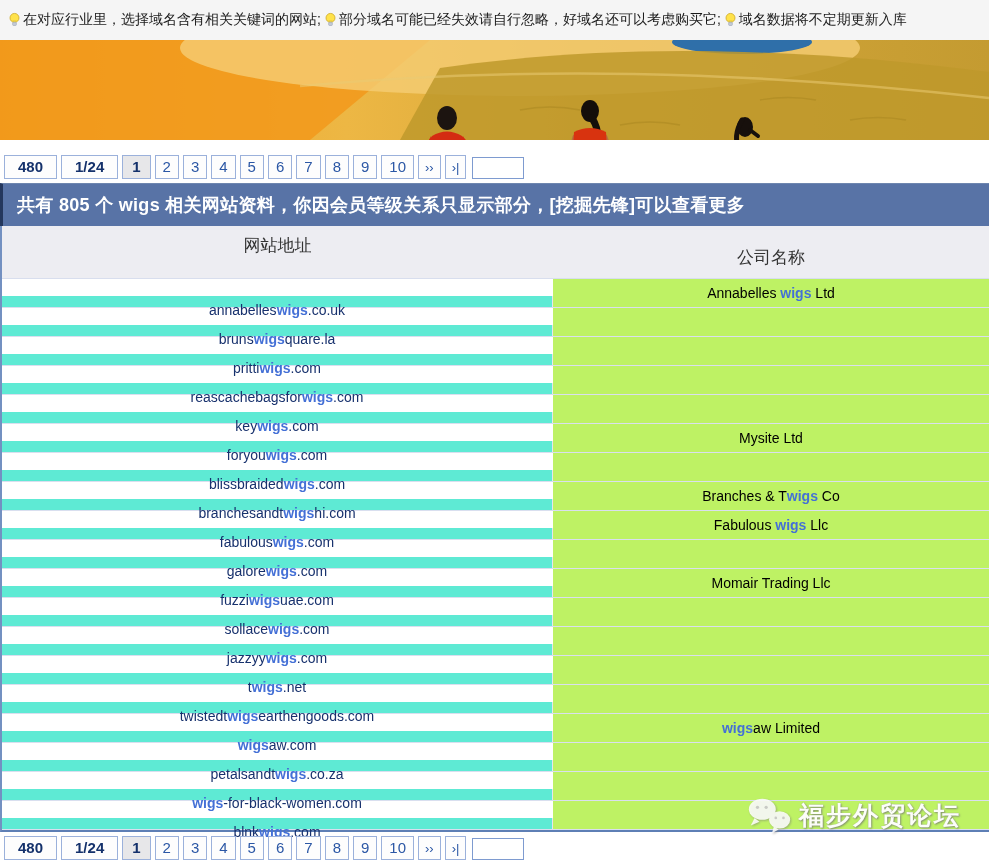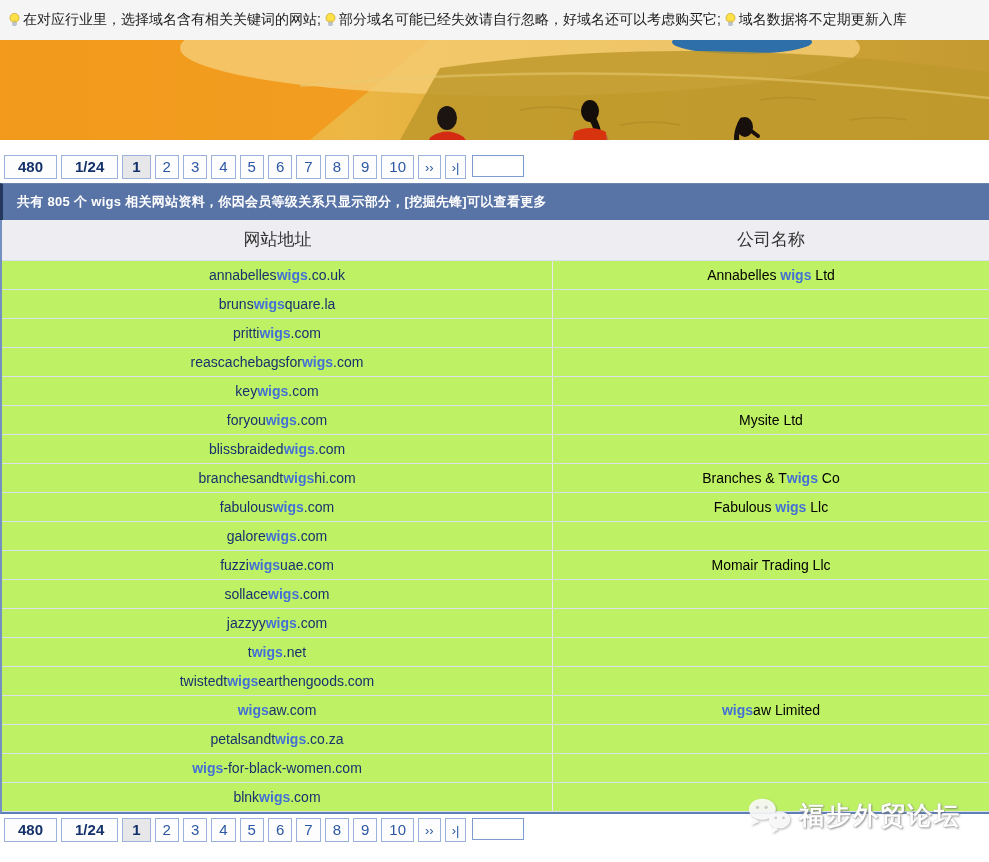--- a/index.html
+++ b/index.html
@@ -9,45 +9,45 @@
   
   .tips-bar { height:40px; display:flex; align-items:center; background:#F5F5F5;
               padding:18px 5px; font-size:14px; color:#1a1a1a; white-space:nowrap; }
   .tip { display:inline-flex; align-items:center; }
   .bulb { margin:0 1px 2px 2px; flex:none; }
 
   
   .banner { height:100px; overflow:hidden; line-height:0; }
 
   
-  .pager { display:flex; align-items:flex-start; font-size:15px; padding:0 2px; }
+  .pager { display:flex; align-items:flex-end; font-size:15px; padding:0 2px; }
   .pager-top { margin:15px 0 4px 2px; }
   .pager-bottom { margin:4px 0 0 2px; }
   .pbox { border:1px solid #9BB1DB; background:#FDFDFD; margin-right:4px; padding:2px 8px;
           line-height:18px; display:inline-block; text-align:center; color:#2B57A5; }
   .stat { font-weight:bold; color:#14316B; padding:2px 13px; }
   .current { font-weight:bold; color:#14316B; background:#E7E7E9; padding:2px 9px; }
   .plink { cursor:pointer; padding:2px 7px; }
   .arrows { font-size:13px; padding:3px 6px 1px; color:#2B57A5; }
   .pjump { width:52px; height:22px; border:1px solid #7E9BD0; margin-left:2px; background:#fff; }
 
   
-  .result-header { background:#5873A6; color:#fff; font-weight:bold; font-size:13px;
+  .result-header { background:#5873A6; color:#fff; font-weight:bold; font-size:18px;
                    padding:9px 10px 9px 14px; border-left:3px solid #24375D;
                    border-top:1px solid #6E86AF; margin-top:3px; letter-spacing:0.3px; }
 
   
   .dtable { border-left:2px solid #7390C1; border-bottom:2px solid #5E7FB5; }
   .thead { display:flex; background:#EDEDF2; border-bottom:1px solid #D8DEEE; }
   .th { padding:8px 0 9px; text-align:center; font-size:17px; color:#333; }
   .th-domain { width:551px; }
-  .th-company { flex:1; }
+  .th-company { flex:1;margin-top:12px; }
   .tr { display:flex; border-bottom:1px solid #D9DFEF; height:29px; }
   .td { text-align:center; font-size:14px; padding-top:6px; line-height:17px; }
-  .td-domain { width:551px; background:#bef264; border-right:1px solid #E6E6EC; }
+  .td-domain { width:551px; background:#5eead4; border-right:1px solid #E6E6EC;margin-top:17px; }
   .td-company { flex:1; background:#bef264; color:#000; }
   .domain-link { color:#17316D; text-decoration:none; cursor:pointer; }
   .hl { color:#4470D6; font-weight:bold; }
 
   
   .watermark { position:absolute; right:28px; top:795px; display:flex; align-items:center;
                color:#fff; font-size:25px; font-weight:bold; letter-spacing:2px;
                text-shadow:1px 1px 2px rgba(110,110,110,0.75), 0 0 1px rgba(160,160,160,0.9);
                pointer-events:none; opacity:0.96; }
   .watermark svg { margin-right:4px; filter:drop-shadow(1px 1px 1px rgba(120,120,120,0.6)); }

